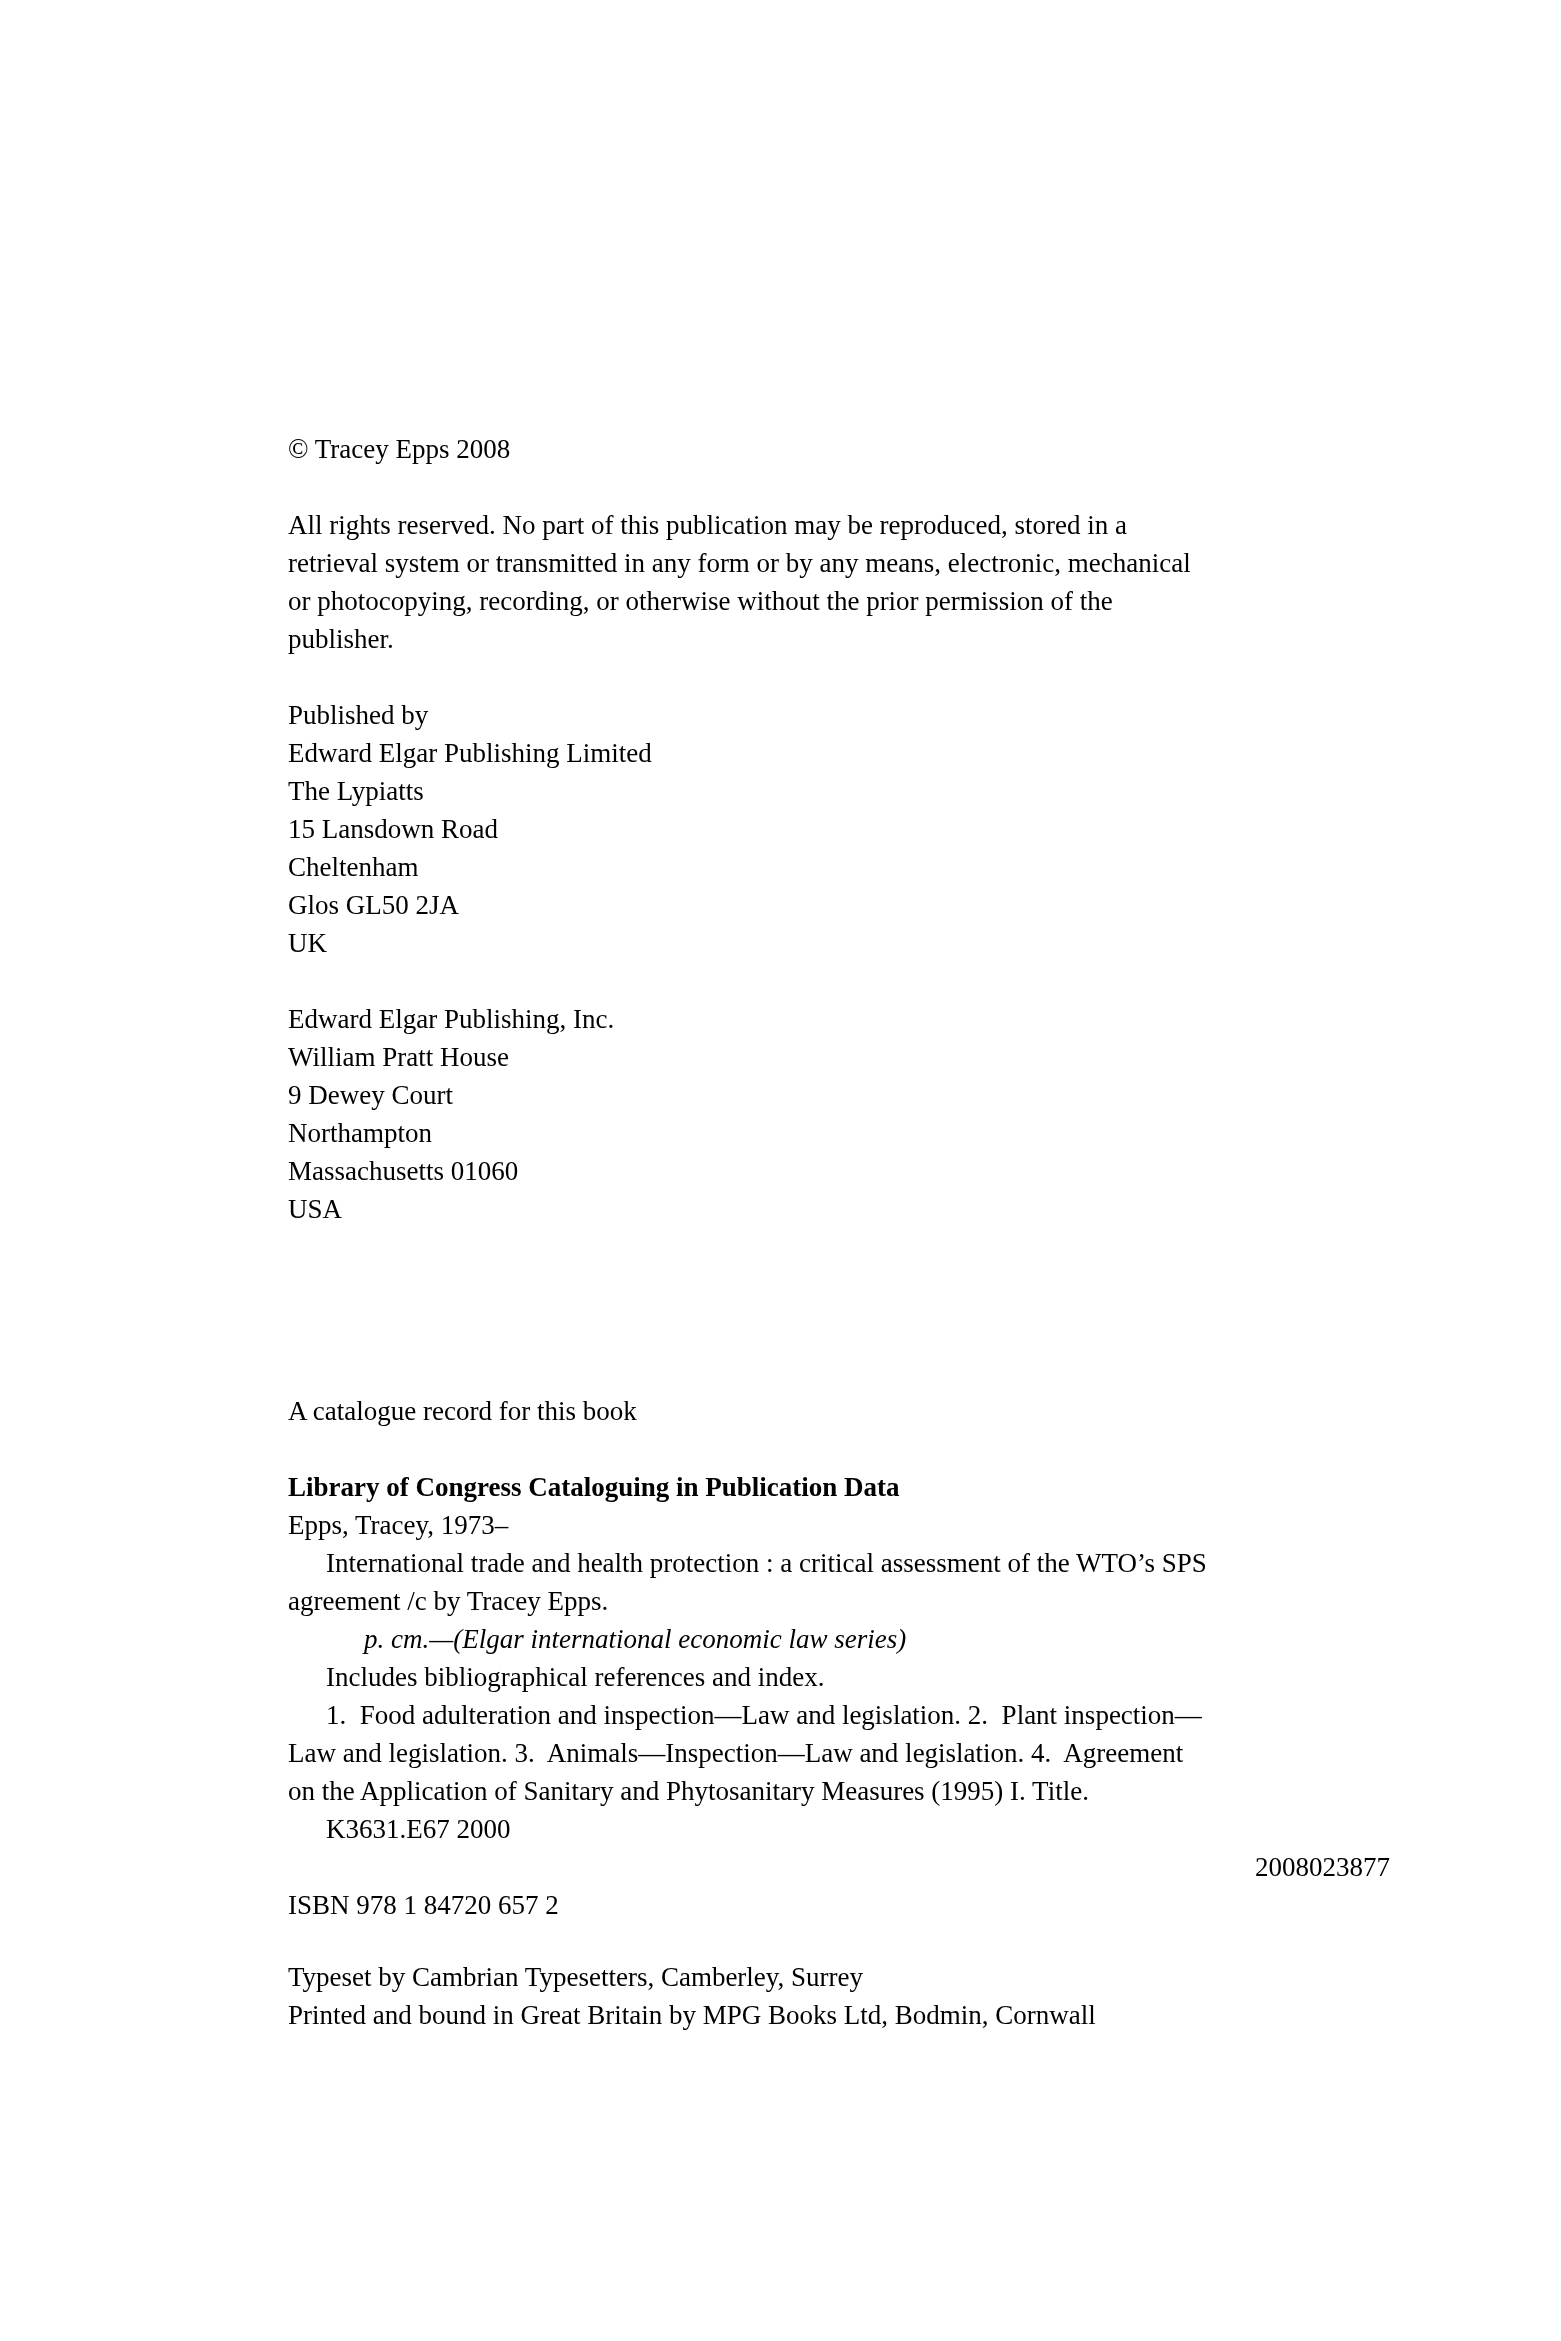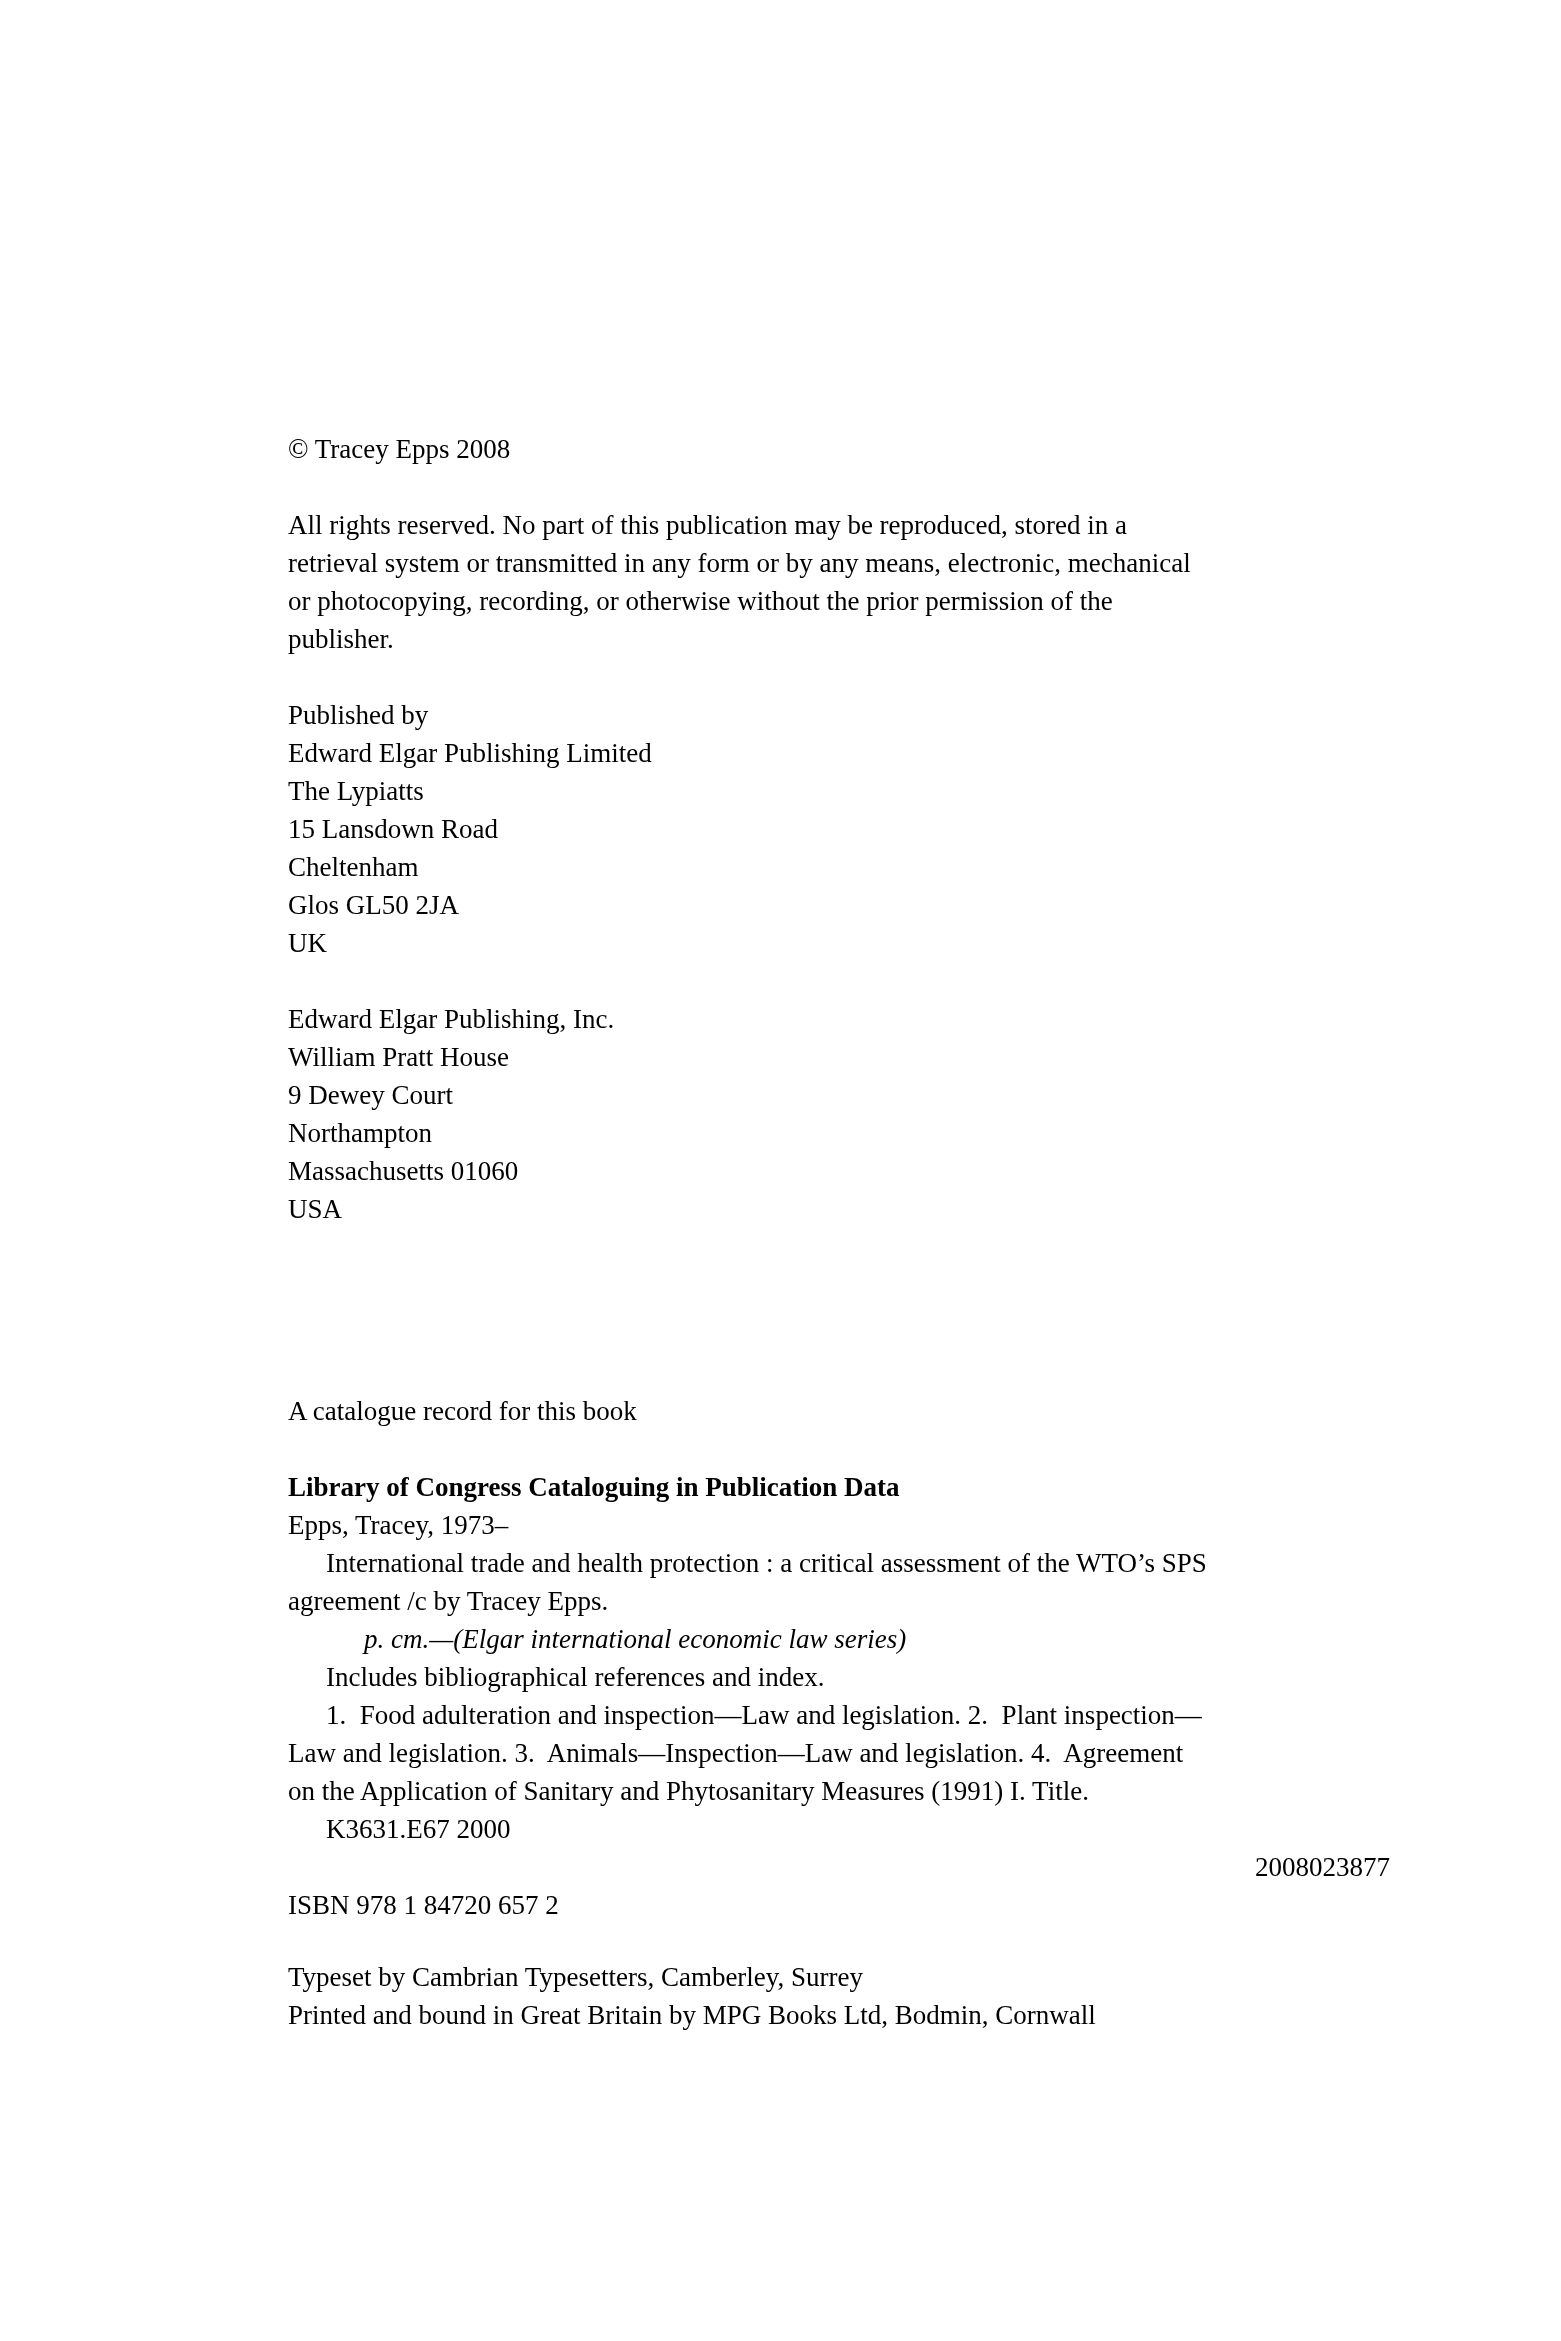--- a/index.html
+++ b/index.html
@@ -76,21 +76,21 @@
 
     <div class="gap-1">
       <div class="line bold">Library of Congress Cataloguing in Publication Data</div>
       <div class="line">Epps, Tracey, 1973–</div>
       <div class="line ind1">International trade and health protection : a critical assessment of the WTO’s SPS</div>
       <div class="line">agreement /c by Tracey Epps.</div>
       <div class="line ind2">p. cm.—(Elgar international economic law series)</div>
       <div class="line ind1">Includes bibliographical references and index.</div>
       <div class="line ind1">1.  Food adulteration and inspection—Law and legislation. 2.  Plant inspection—</div>
       <div class="line">Law and legislation. 3.  Animals—Inspection—Law and legislation. 4.  Agreement</div>
-      <div class="line">on the Application of Sanitary and Phytosanitary Measures (1991) I. Title.</div>
+      <div class="line">on the Application of Sanitary and Phytosanitary Measures (1995) I. Title.</div>
       <div class="line ind1">K3631.E67 2000</div>
       <div class="line right">2008023877</div>
       <div class="line">ISBN 978 1 84720 657 2</div>
     </div>
 
     <div class="gap-isbn">
       <div class="line">Typeset by Cambrian Typesetters, Camberley, Surrey</div>
       <div class="line">Printed and bound in Great Britain by MPG Books Ltd, Bodmin, Cornwall</div>
     </div>
 

